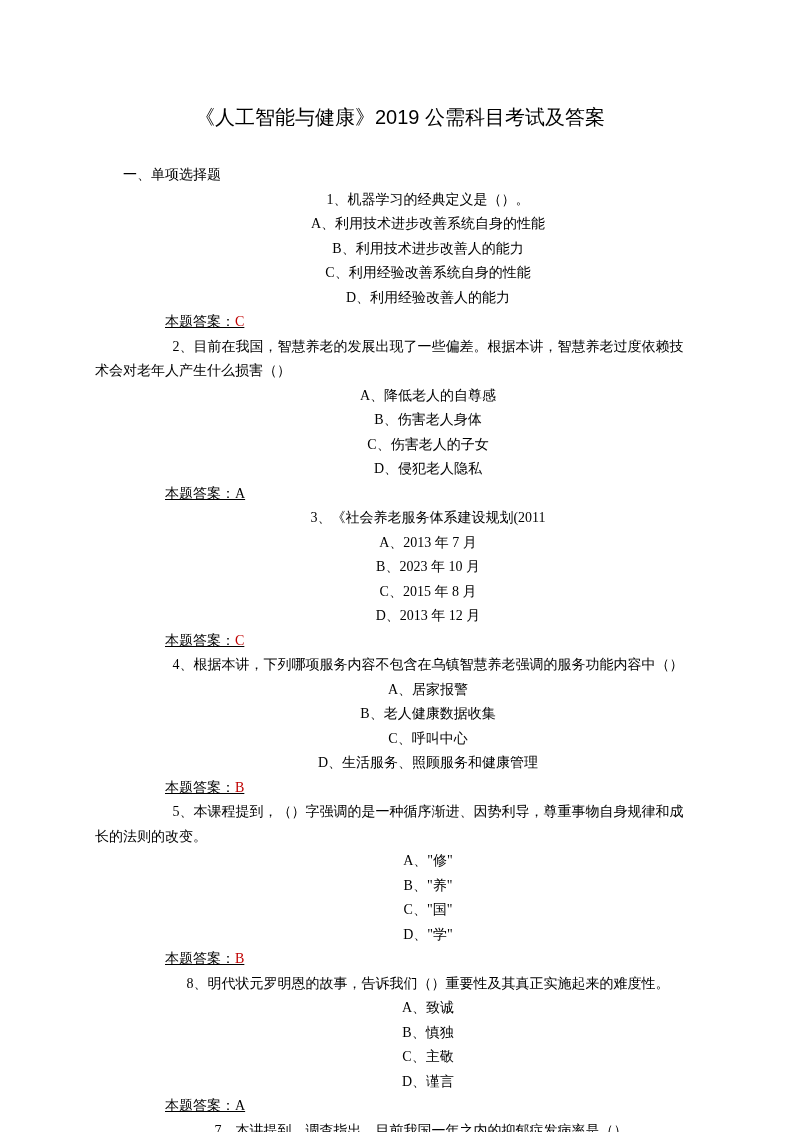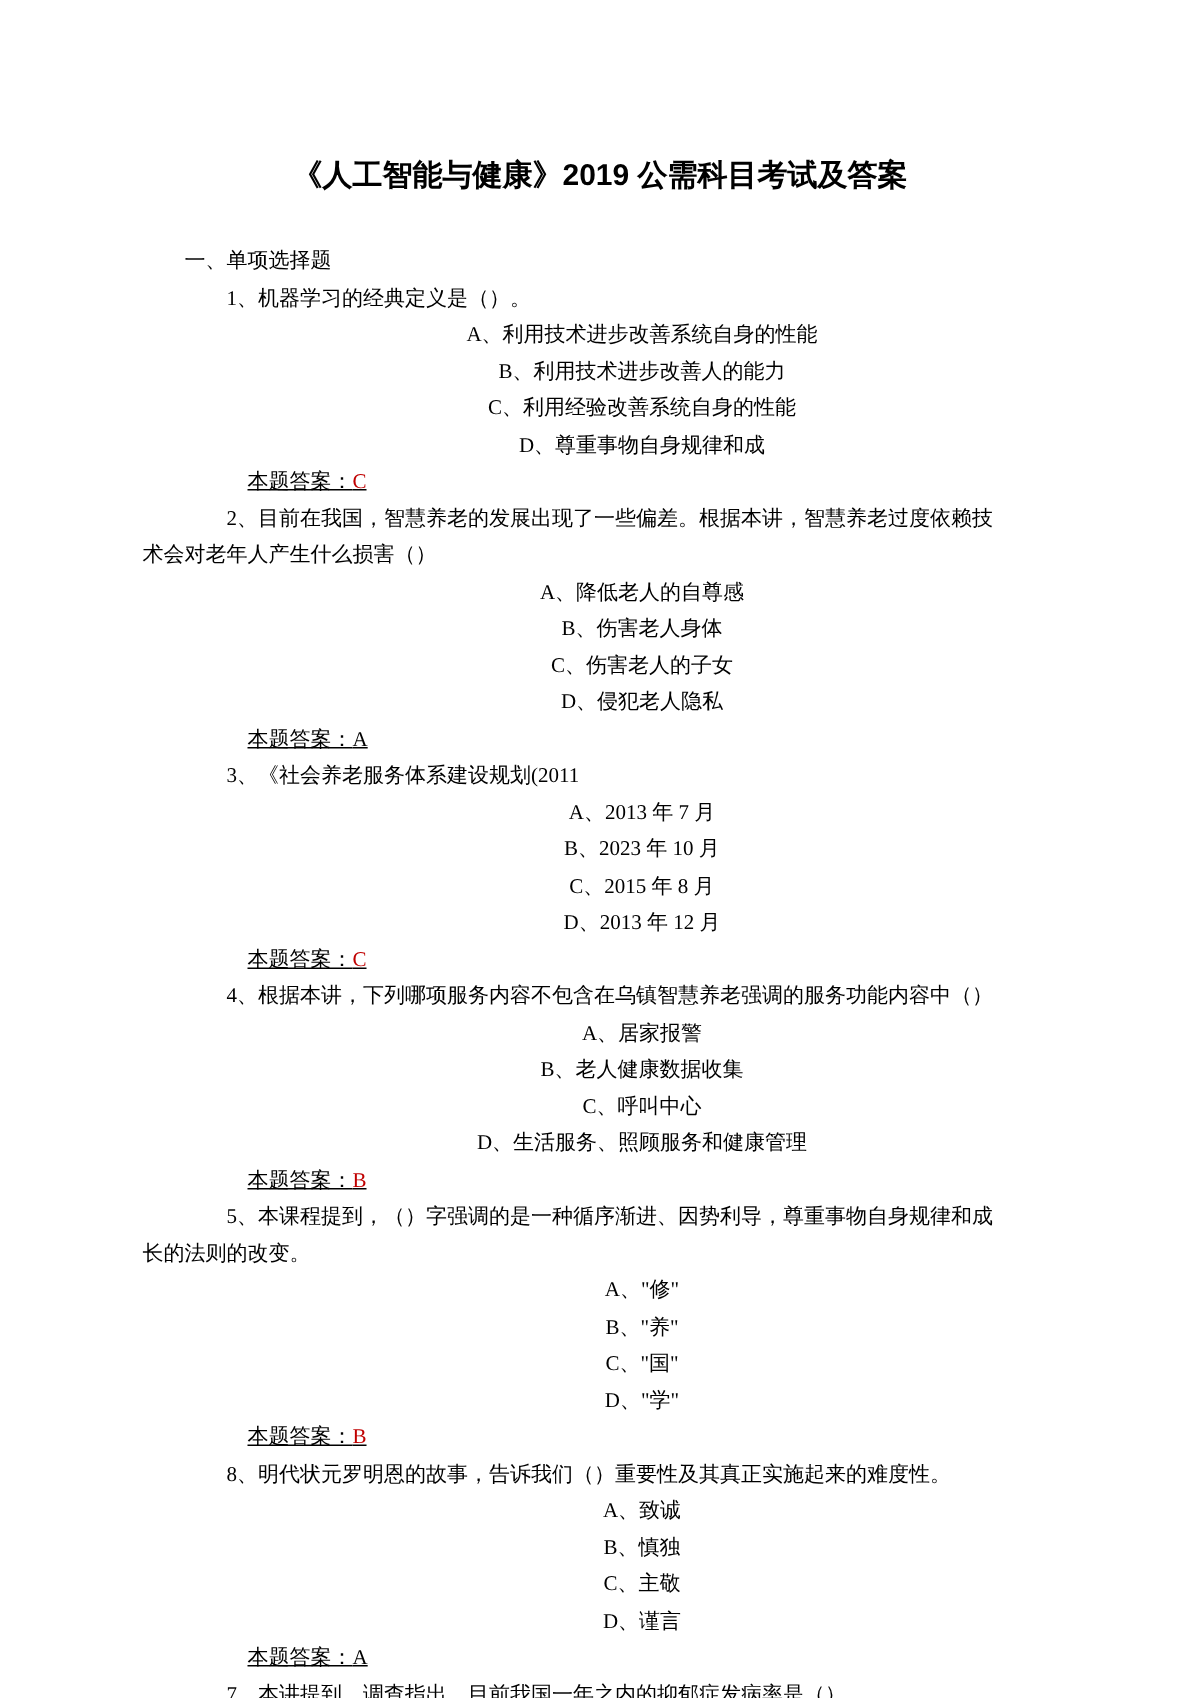--- a/index.html
+++ b/index.html
@@ -9,29 +9,30 @@
       background: #fff;
       font-family: "SimSun", "宋体", serif;
       padding: 100px 95px 60px 95px;
       color: #000;
       font-size: 14px;
       line-height: 1.75;
     }
     .title {
       text-align: center;
       font-size: 20px;
-      font-weight: bold;
+      font-weight: normal;
       font-family: "SimHei", "黑体", sans-serif;
       margin-bottom: 28px;
     }
     .section-header {
       text-indent: 2em;
     }
     .q-stem {
       text-indent: 4em;
+      text-align: center;
     }
     .q-stem-continue {
       text-indent: 0;
     }
     .q-option {
       text-indent: 4em;
       text-align: center;
     }
     .answer-line {
       text-indent: 5em;
@@ -51,21 +52,21 @@
 <body>
 
 <h1 class="title">《人工智能与健康》2019 公需科目考试及答案</h1>
 
 <p class="section-header">一、单项选择题</p>
 
 <p class="q-stem">1、机器学习的经典定义是（）。</p>
 <p class="q-option">A、利用技术进步改善系统自身的性能</p>
 <p class="q-option">B、利用技术进步改善人的能力</p>
 <p class="q-option">C、利用经验改善系统自身的性能</p>
-<p class="q-option">D、尊重事物自身规律和成</p>
+<p class="q-option">D、利用经验改善人的能力</p>
 <p class="answer-line"><span class="answer-label">本题答案：</span><span class="answer-red">C</span></p>
 
 <p class="q-stem">2、目前在我国，智慧养老的发展出现了一些偏差。根据本讲，智慧养老过度依赖技</p>
 <p class="q-stem-continue">术会对老年人产生什么损害（）</p>
 <p class="q-option">A、降低老人的自尊感</p>
 <p class="q-option">B、伤害老人身体</p>
 <p class="q-option">C、伤害老人的子女</p>
 <p class="q-option">D、侵犯老人隐私</p>
 <p class="answer-line"><span class="answer-label">本题答案：</span><span class="answer-black">A</span></p>
 

